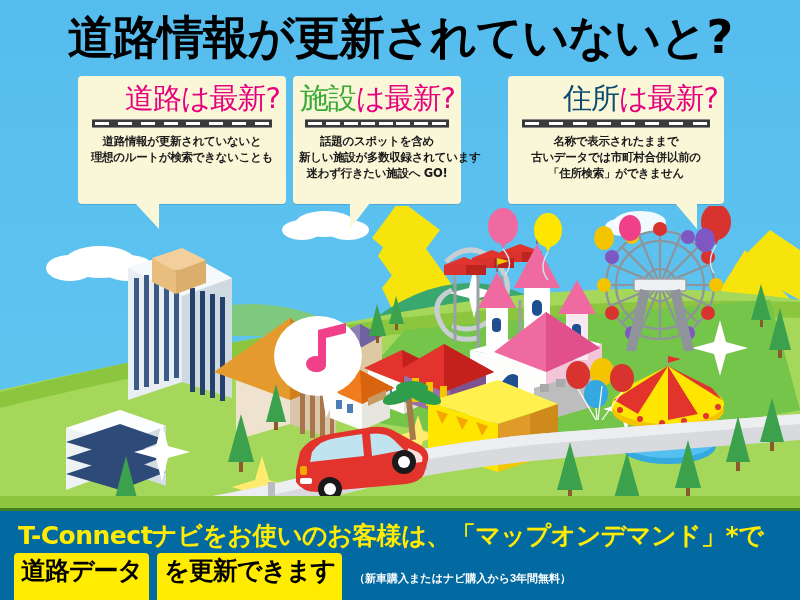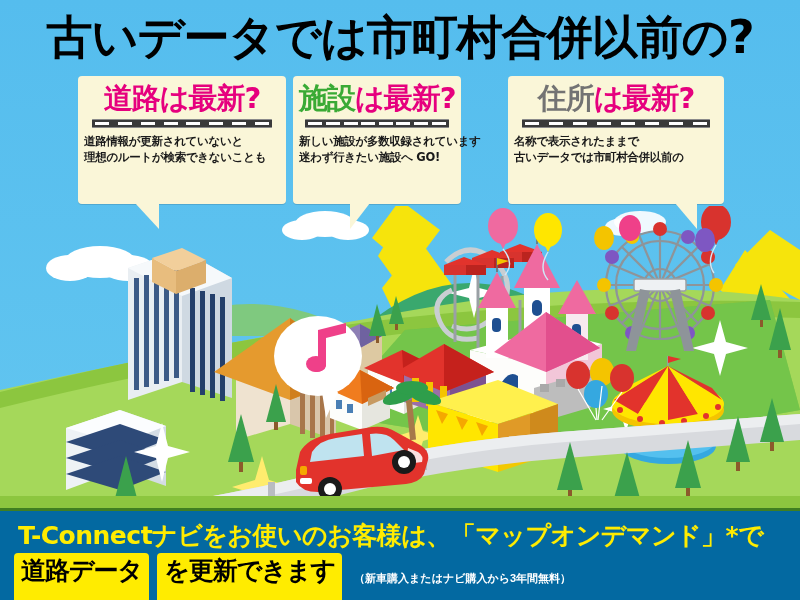--- a/index.html
+++ b/index.html
@@ -24,40 +24,40 @@
     position:absolute;top:76px;height:128px;
     background:#faf6d8;border-radius:4px;
     box-shadow:0 1px 0 rgba(0,0,0,.12);
     padding:4px 6px 0 6px;box-sizing:border-box;
   }
   .card1{left:78px;width:208px;}
   .card2{left:293px;width:168px;}
   .card3{left:508px;width:216px;}
 
   .card-title{
-    text-align:center;font-weight:bold;font-size:29px;line-height:36px;
+    text-align:right;font-weight:normal;font-size:29px;line-height:36px;
     white-space:nowrap;letter-spacing:-1px;
     font-family:"DejaVu Sans","Liberation Sans",sans-serif;
   }
   .t-pink{color:#e6007e;}
   .t-green{color:#3aaa35;}
-  .t-blue{color:#737373;}
+  .t-blue{color:#0c4a6e;}
 
   
   .roadbar{
     position:relative;margin:3px auto 5px auto;height:9px;width:92%;
     background:#3a3a3a;border-top:1px solid #8a8a8a;border-bottom:1px solid #8a8a8a;
     border-radius:1px;
     display:flex;align-items:center;justify-content:space-between;
     padding:0 3px;box-sizing:border-box;
   }
   .dash{width:14px;height:3px;background:#ffffff;}
 
   .card-lines{
-    font-size:11.5px;line-height:16px;color:#1a1a1a;
+    text-align:center;font-size:11.5px;line-height:16px;color:#1a1a1a;
     font-weight:bold;letter-spacing:-.3px;white-space:nowrap;
     font-family:"DejaVu Sans","Liberation Sans",sans-serif;
   }
   .card-lines div{margin:0;}
 
   .tail{position:absolute;width:0;height:0;border-style:solid;}
   .tail1{left:135px;top:203px;border-width:26px 0 0 24px;border-color:#faf6d8 transparent transparent transparent;}
   .tail2{left:350px;top:203px;border-width:26px 20px 0 0;border-color:#faf6d8 transparent transparent transparent;}
   .tail3{left:675px;top:203px;border-width:26px 0 0 22px;border-color:#faf6d8 transparent transparent transparent;}
 
@@ -544,21 +544,21 @@
         </g>
       <g>
           <rect x="760" y="318" width="3" height="9" fill="#8b5a2b"></rect>
           <path d="M761 284 L771 320 L751 320 Z" fill="#3ba14c"></path>
         </g>
 
       <rect x="0" y="496" width="800" height="14" fill="#8cc63f"></rect>
     </g>
   </svg>
 
-  <div class="headline">古いデータでは市町村合併以前の?</div>
+  <div class="headline">道路情報が更新されていないと?</div>
 
   <div class="card card1">
     <div class="card-title">
       <span class="t-pink">道路</span><span class="t-pink">は最新?</span>
     </div>
     <div class="roadbar">
       <span class="dash"></span>
         <span class="dash"></span>
         <span class="dash"></span>
         <span class="dash"></span>
@@ -582,20 +582,21 @@
       <span class="dash"></span>
         <span class="dash"></span>
         <span class="dash"></span>
         <span class="dash"></span>
       <span class="dash"></span>
         <span class="dash"></span>
         <span class="dash"></span>
         <span class="dash"></span>
     </div>
     <div class="card-lines">
+      <div>話題のスポットを含め</div>
       <div>新しい施設が多数収録されています</div>
       <div>迷わず行きたい施設へ GO!</div>
     </div>
   </div>
   <div class="tail tail2"></div>
 
   <div class="card card3">
     <div class="card-title">
       <span class="t-blue">住所</span><span class="t-pink">は最新?</span>
     </div>
@@ -605,20 +606,21 @@
         <span class="dash"></span>
         <span class="dash"></span>
       <span class="dash"></span>
         <span class="dash"></span>
         <span class="dash"></span>
         <span class="dash"></span>
     </div>
     <div class="card-lines">
       <div>名称で表示されたままで</div>
       <div>古いデータでは市町村合併以前の</div>
+      <div>「住所検索」ができません</div>
     </div>
   </div>
   <div class="tail tail3"></div>
 
   <div class="banner">
     <div class="banner-line1">T-Connectナビをお使いのお客様は、「マップオンデマンド」*で</div>
     <div class="banner-line2">
       <span class="chip">道路データ</span>
       <span class="chip">を更新できます</span>
       <span class="fineprint">（新車購入またはナビ購入から3年間無料）</span>

